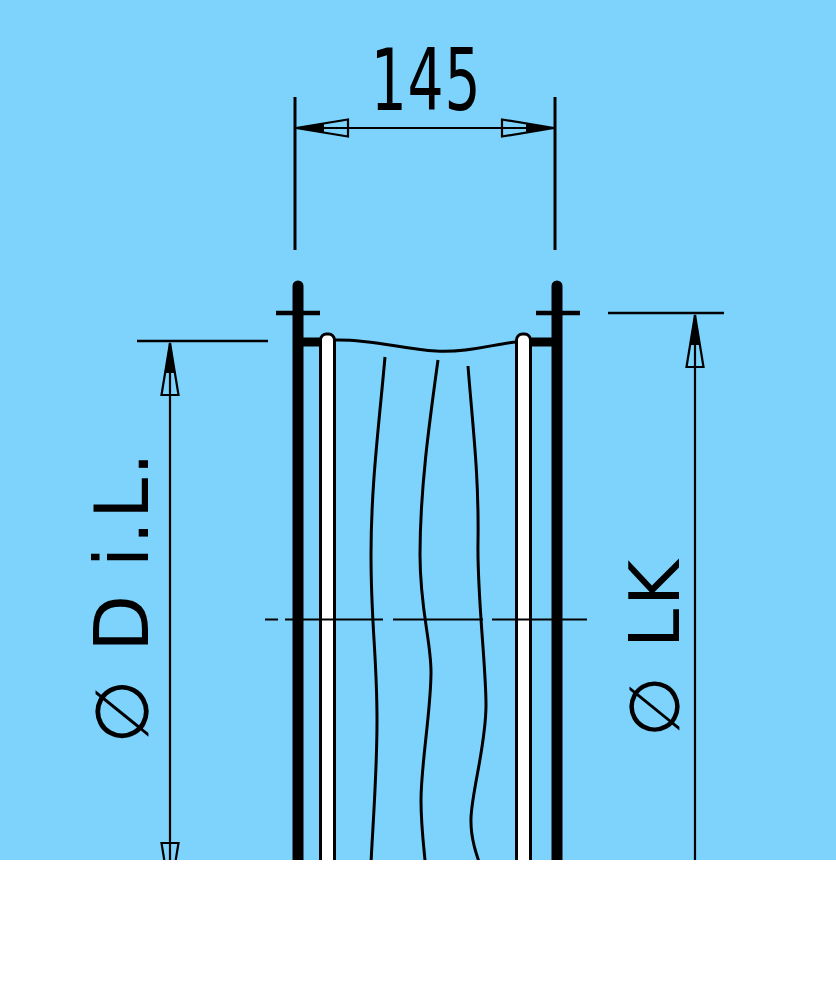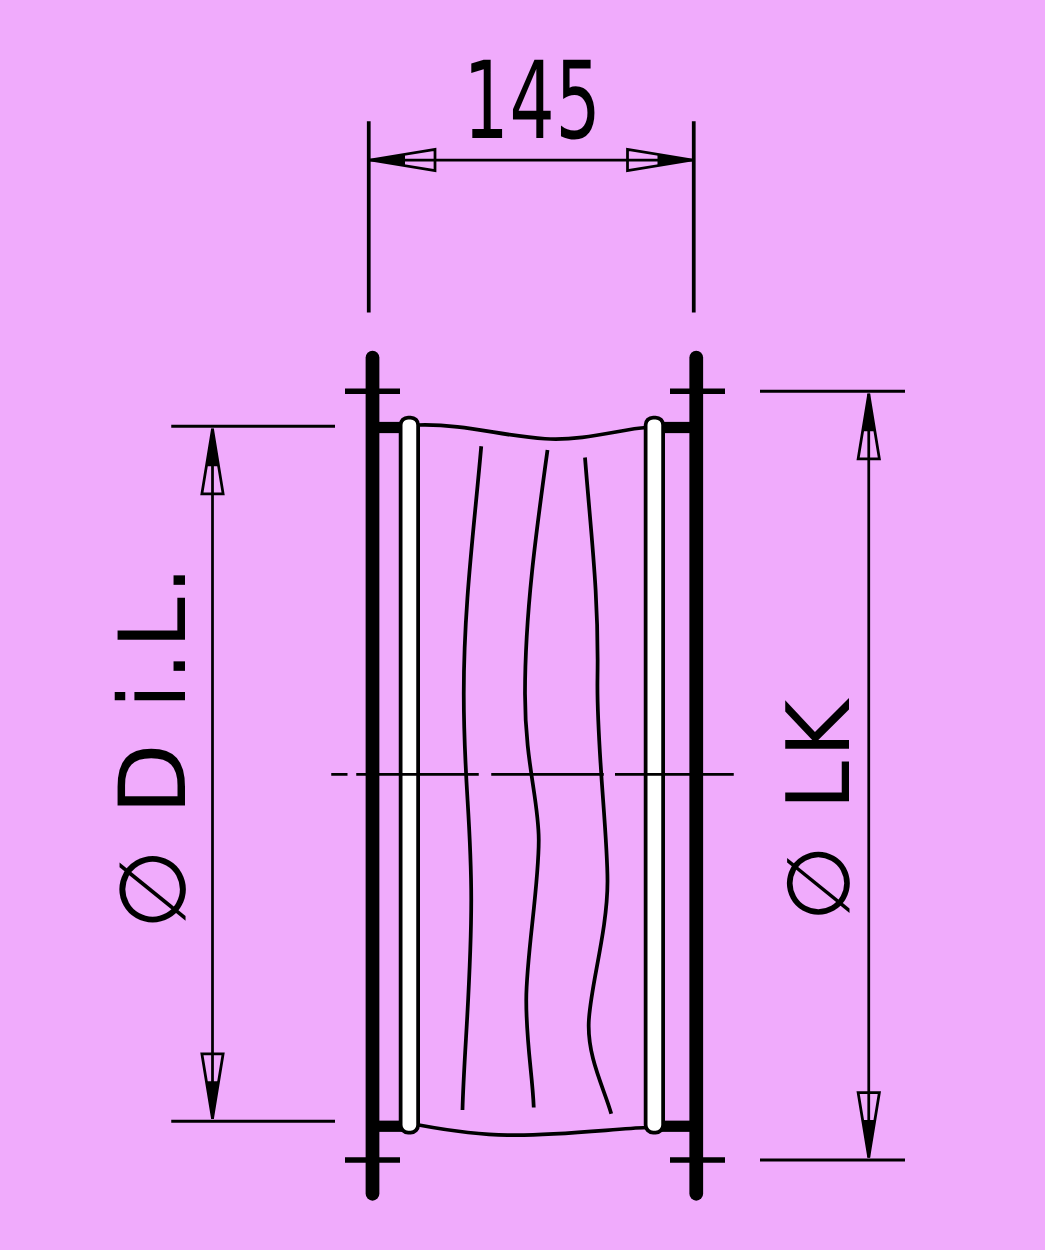--- a/index.html
+++ b/index.html
@@ -3,22 +3,22 @@
 <meta charset="utf-8">
 <style>
   html, body {
     margin: 0;
     padding: 0;
     background: #ffffff;
   }
   .canvas {
     position: relative;
     width: 836px;
-    height: 1000px;
-    background: #f0abfc;
+    height: 860px;
+    background: #7dd3fc;
     overflow: hidden;
   }
   svg { display: block; }
 
   
   .ln   { stroke: #000; fill: none; }
   .w22  { stroke-width: 2.2px; }
   .w25  { stroke-width: 2.5px; }
   .w3   { stroke-width: 3px; }
   .w4   { stroke-width: 4.5px; }

